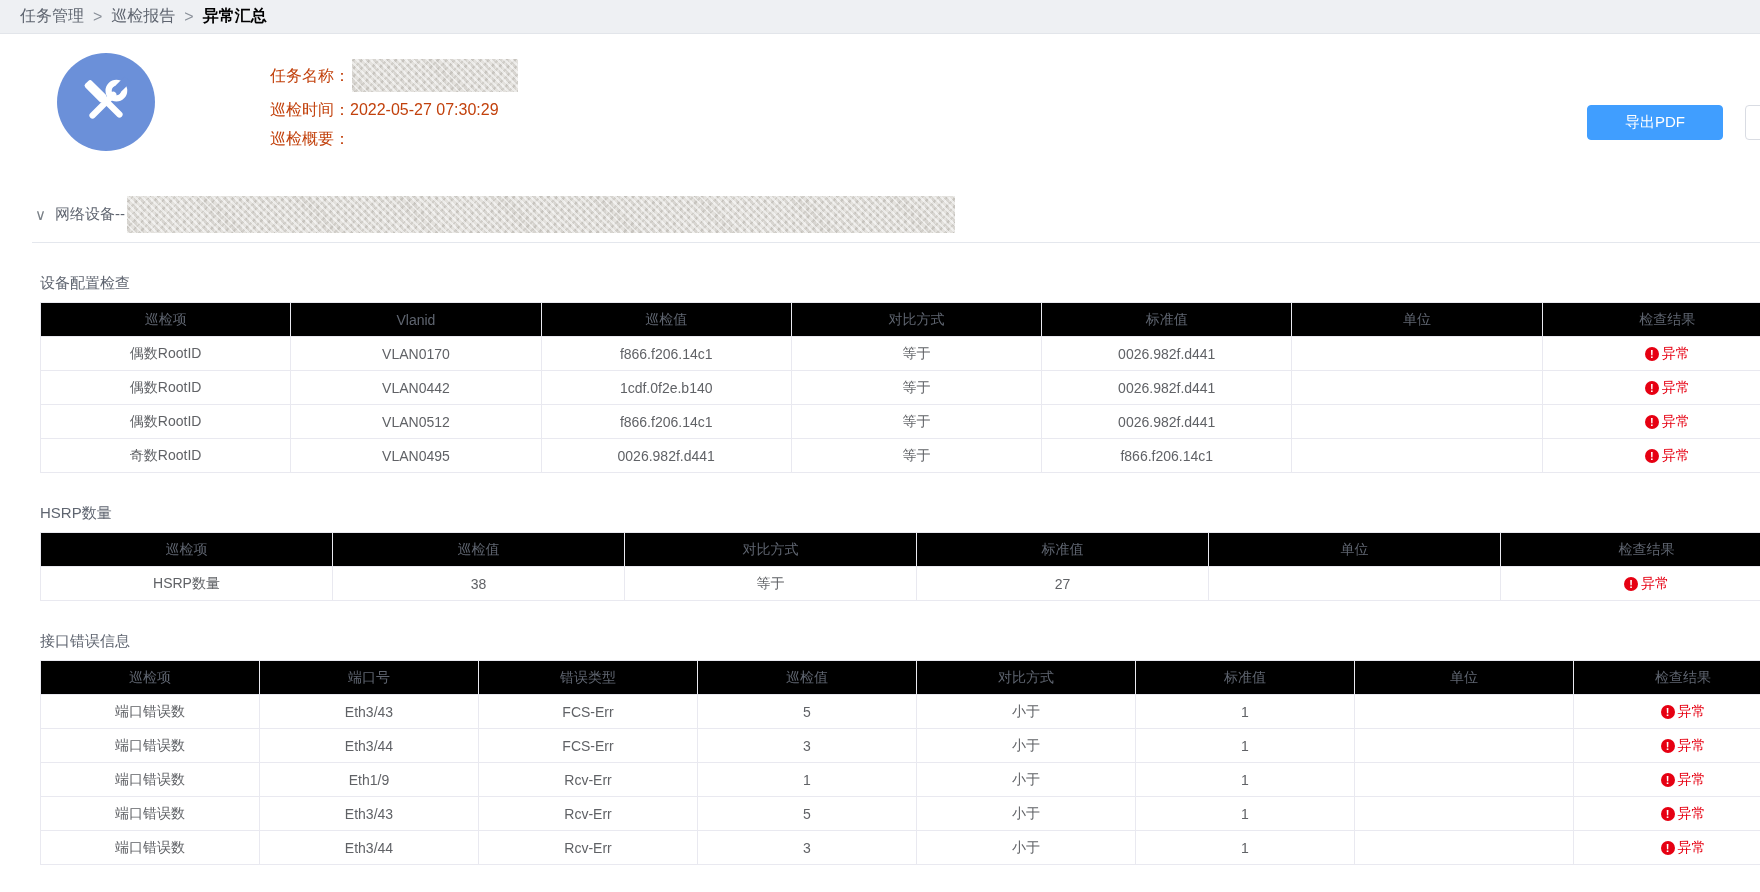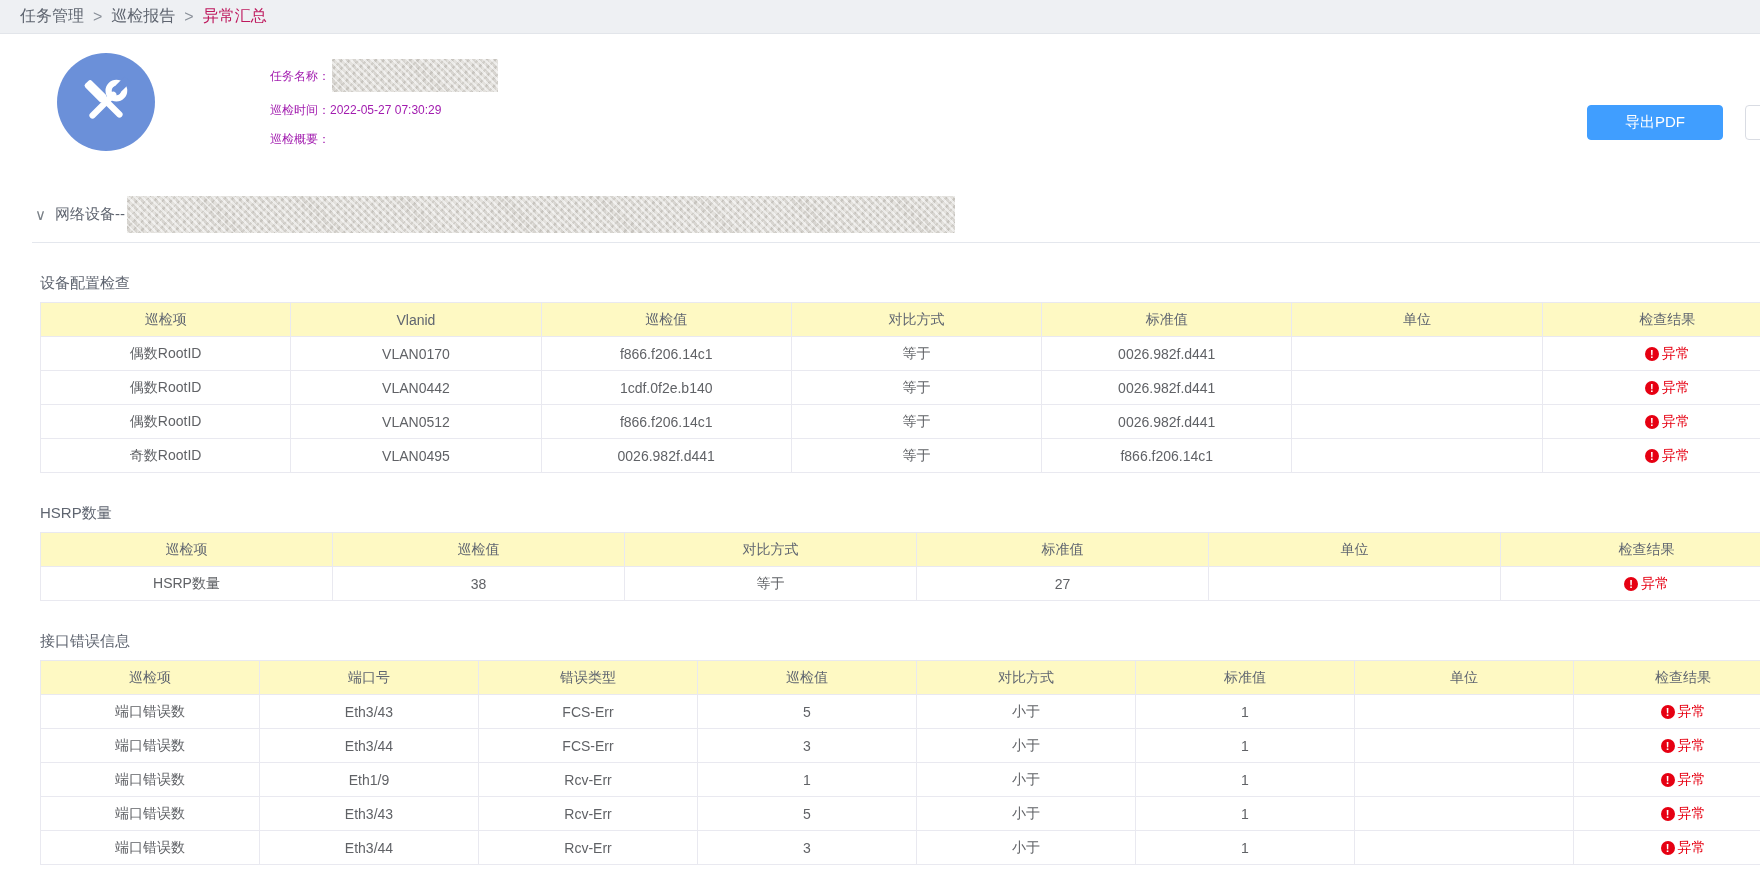--- a/index.html
+++ b/index.html
@@ -8,31 +8,31 @@
     font-family:"Liberation Sans","DejaVu Sans",sans-serif;
     font-size:14px;color:#606266;
   }
   
   .breadcrumb-bar{
     height:33px;background:#eef0f3;border-bottom:1px solid #e2e5ea;
     display:flex;align-items:center;padding:0 20px;font-size:16px;color:#5f6570;
   }
   .crumb{cursor:pointer;}
   .crumb-sep{margin:0 9px;color:#8a9099;}
-  .crumb-current{font-weight:normal;color:#be185d;}
+  .crumb-current{font-weight:bold;color:#000000;}
 
   .content{padding-left:32px;position:relative;}
 
   
   .report-header{position:relative;height:152px;}
   .task-icon{
     position:absolute;left:25px;top:19px;width:98px;height:98px;border-radius:50%;
     background:#6b90d9;display:flex;align-items:center;justify-content:center;
   }
-  .task-info{margin-left:238px;padding-top:25px;font-size:12px;color:#a21caf;}
+  .task-info{margin-left:238px;padding-top:25px;font-size:16px;color:#c2410c;}
   .info-line{display:flex;align-items:center;margin-bottom:7px;line-height:22px;}
   .redacted{
     display:inline-block;background-color:#e3e1dd;
     background-image:
       repeating-linear-gradient(45deg, rgba(255,255,255,.55) 0 2px, transparent 2px 5px),
       repeating-linear-gradient(-45deg, rgba(125,120,110,.18) 0 2px, transparent 2px 6px),
       repeating-linear-gradient(90deg, rgba(150,145,138,.15) 0 3px, transparent 3px 7px);
   }
   .redacted-name{width:166px;height:33px;margin-left:2px;}
   .header-actions{position:absolute;top:71px;left:1555px;display:flex;gap:22px;}
@@ -52,21 +52,21 @@
 
   
   .tbl-sec{margin-top:31px;padding-left:8px;}
   .tbl-title{font-size:15px;color:#5f6570;margin:0 0 9px 0;}
   .tbl-wrap{width:1728px;overflow:hidden;}
   table.grid{border-collapse:collapse;table-layout:fixed;font-size:14px;color:#606266;}
   table.grid th,table.grid td{
     border:1px solid #e9e9f0;height:33px;text-align:center;padding:0 6px;
     font-weight:normal;overflow:hidden;white-space:nowrap;
   }
-  table.grid thead th{background:#fef9c3;color:#5f6570;}
+  table.grid thead th{background:#000000;color:#5f6570;}
   .abn{color:#e60012;display:inline-flex;align-items:center;gap:3px;}
   .abn-ico{
     width:14px;height:14px;border-radius:50%;background:#e60012;color:#fff;
     font-size:11px;line-height:14px;text-align:center;font-weight:bold;display:inline-block;
     font-family:"Liberation Sans","DejaVu Sans",sans-serif;
   }
 </style>
 </head>
 <body>
 

